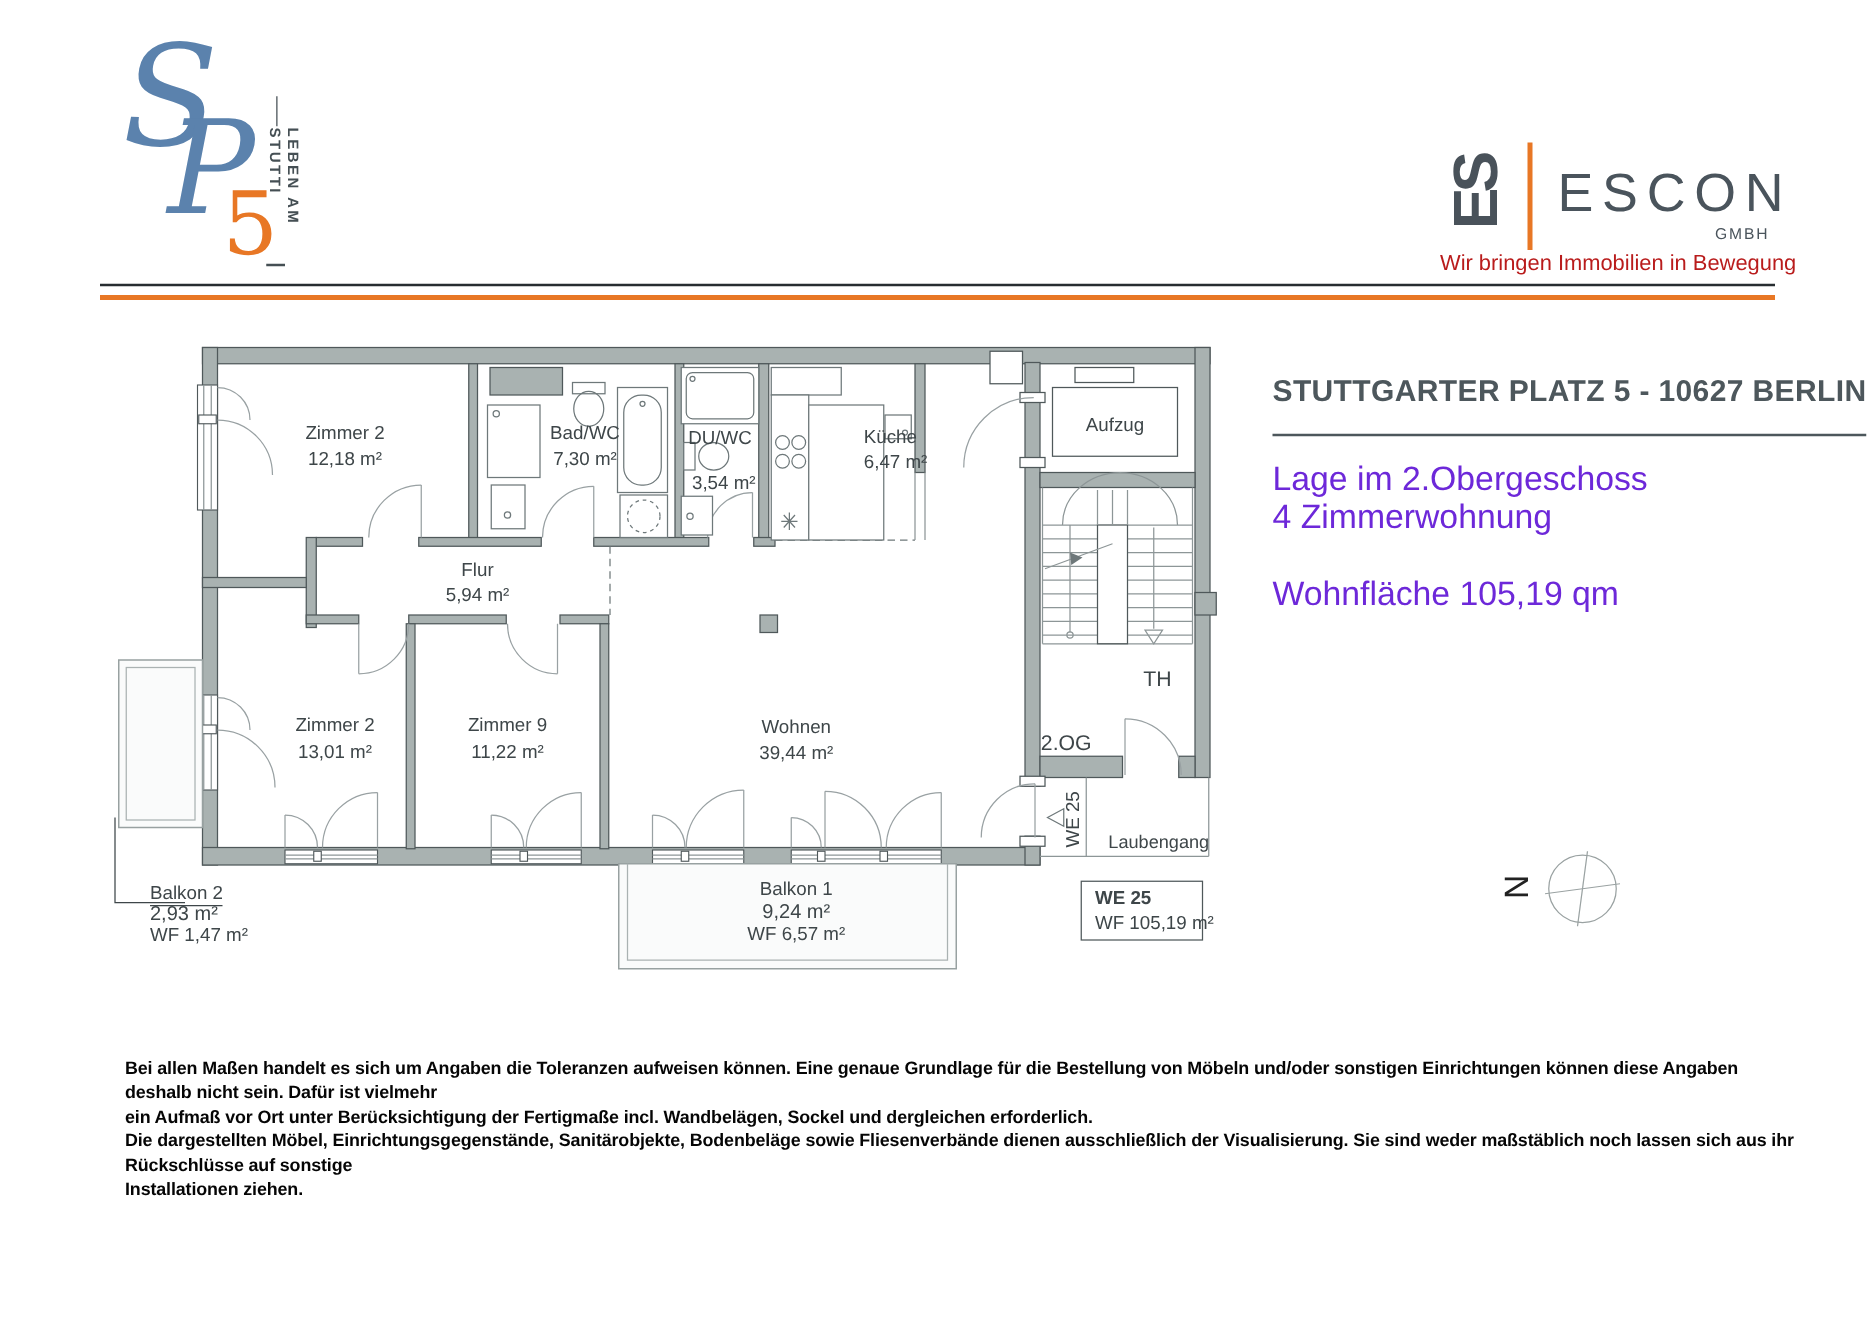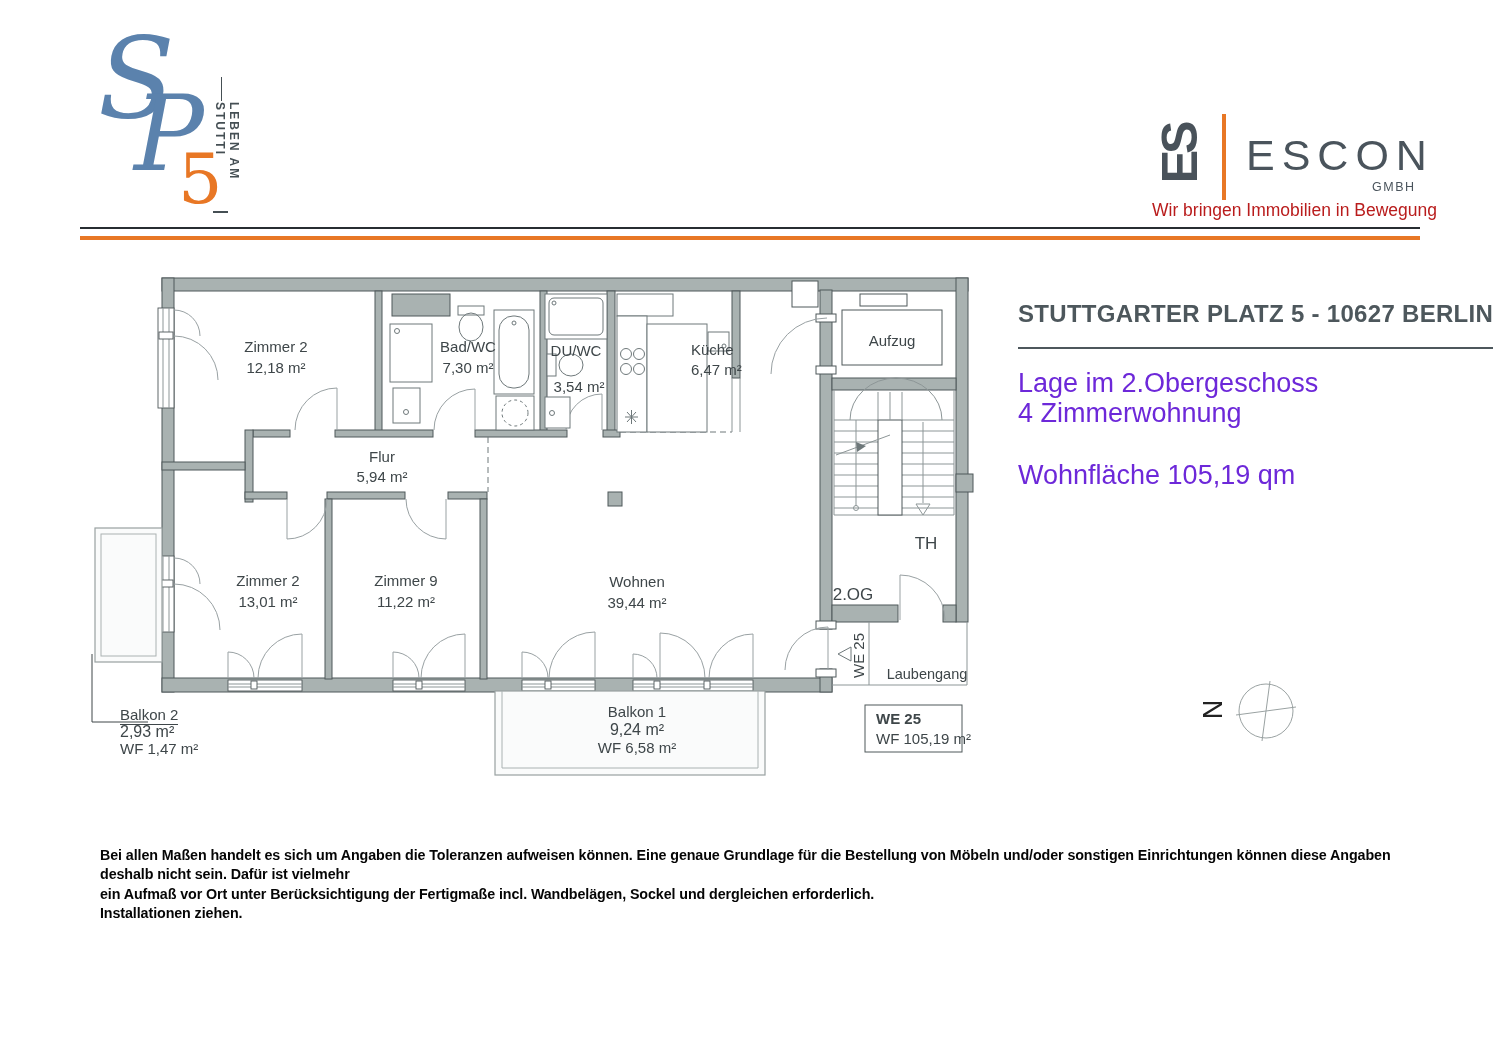--- a/index.html
+++ b/index.html
@@ -351,21 +351,21 @@
     </div>
     <div class="rl ctr" style="left:802px;top:60px;">Aufzug</div>
     <div class="rl ctr big" style="left:836px;top:263px;">TH</div>
     <div class="rl ctr big" style="left:763px;top:314px;">2.OG</div>
     <div class="we-vert" style="left:760px;top:360px;height:48px;">WE 25</div>
     <div class="rl ctr" style="left:837px;top:394px;font-size:14.5px;">Laubengang</div>
 
     <div class="rl ctr" style="left:547px;top:433px;line-height:18px;">
       <div>Balkon 1</div>
       <div style="font-size:16px;">9,24 m²</div>
-      <div>WF 6,58 m²</div>
+      <div>WF 6,57 m²</div>
     </div>
     <div class="rl" style="left:3px;top:436px;line-height:17px;margin-left:27px;">
       <div><span class="ul">Balkon 2</span></div>
       <div style="font-size:16px;">2,93 m²</div>
       <div>WF 1,47 m²</div>
     </div>
     <div class="rl" style="left:786px;top:439px;line-height:20px;">
       <div class="bold">WE 25</div>
       <div>WF 105,19 m²</div>
     </div>
@@ -374,16 +374,17 @@
   <svg class="abs" style="left:1205px;top:660px;" width="120" height="100" viewBox="0 0 120 100">
     <circle cx="61" cy="51" r="27" fill="none" stroke="#9aa2a2" stroke-width="1"></circle>
     <line x1="31" y1="55" x2="91" y2="47" stroke="#9aa2a2" stroke-width="1"></line>
     <line x1="65" y1="21" x2="57" y2="81" stroke="#9aa2a2" stroke-width="1"></line>
   </svg>
   <span class="n-label">N</span>
 
   <div class="disc">
     <div>Bei allen Maßen handelt es sich um Angaben die Toleranzen aufweisen können. Eine genaue Grundlage für die Bestellung von Möbeln und/oder sonstigen Einrichtungen können diese Angaben deshalb nicht sein. Dafür ist vielmehr</div>
     <div>ein Aufmaß vor Ort unter Berücksichtigung der Fertigmaße incl. Wandbelägen, Sockel und dergleichen erforderlich.</div>
+    <div>Die dargestellten Möbel, Einrichtungsgegenstände, Sanitärobjekte, Bodenbeläge sowie Fliesenverbände dienen ausschließlich der Visualisierung. Sie sind weder maßstäblich noch lassen sich aus ihr Rückschlüsse auf sonstige</div>
     <div>Installationen ziehen.</div>
   </div>
 
 </div>
 
 </body></html>

